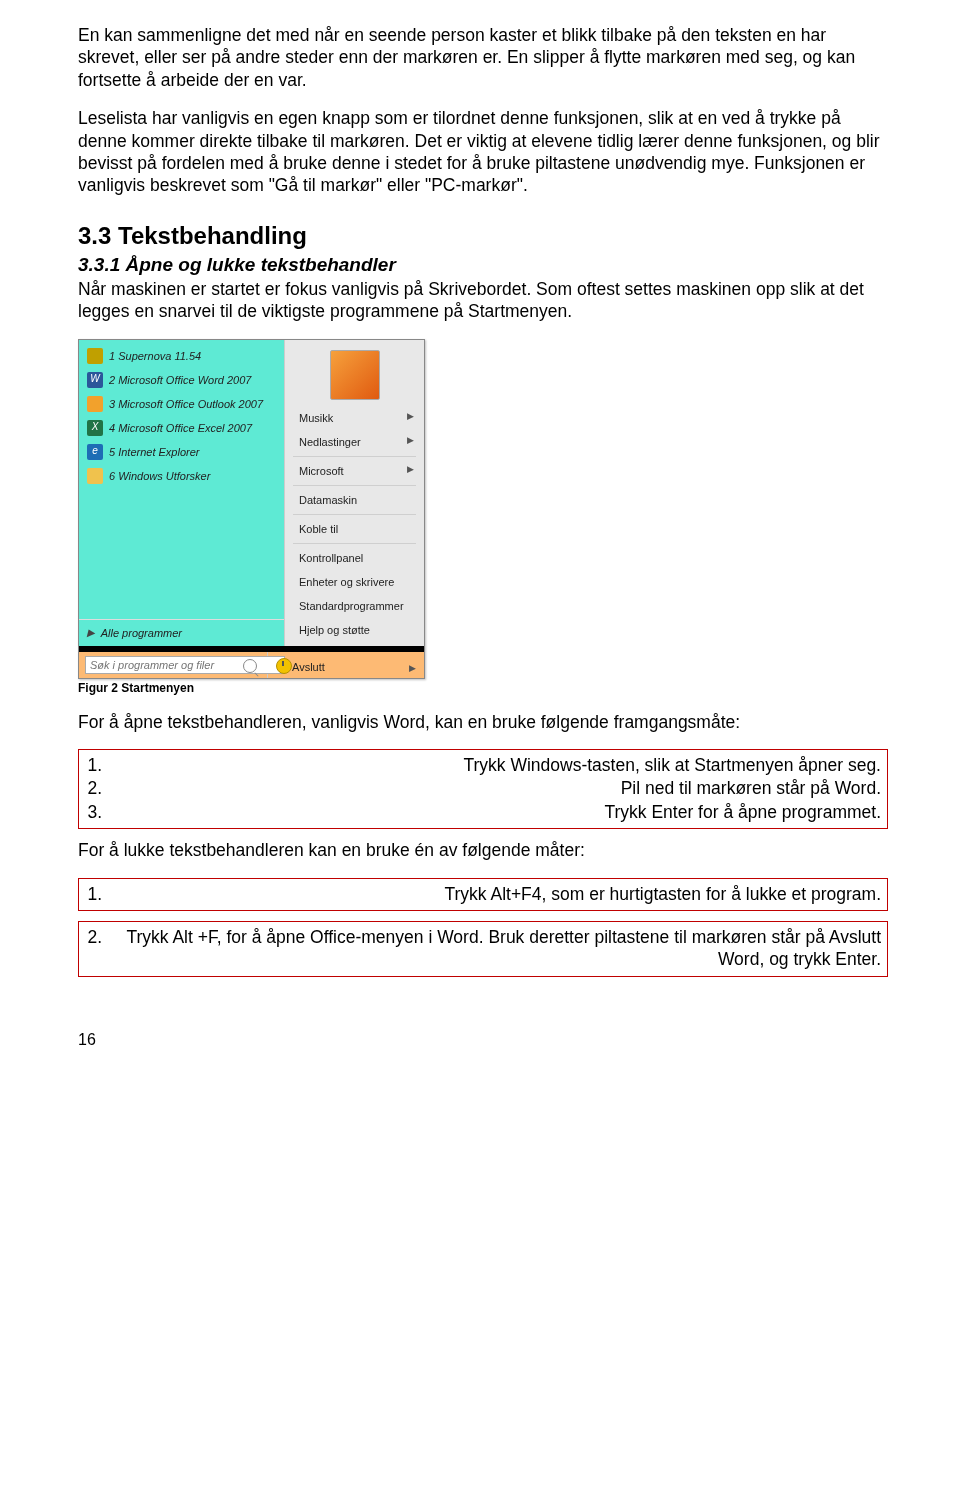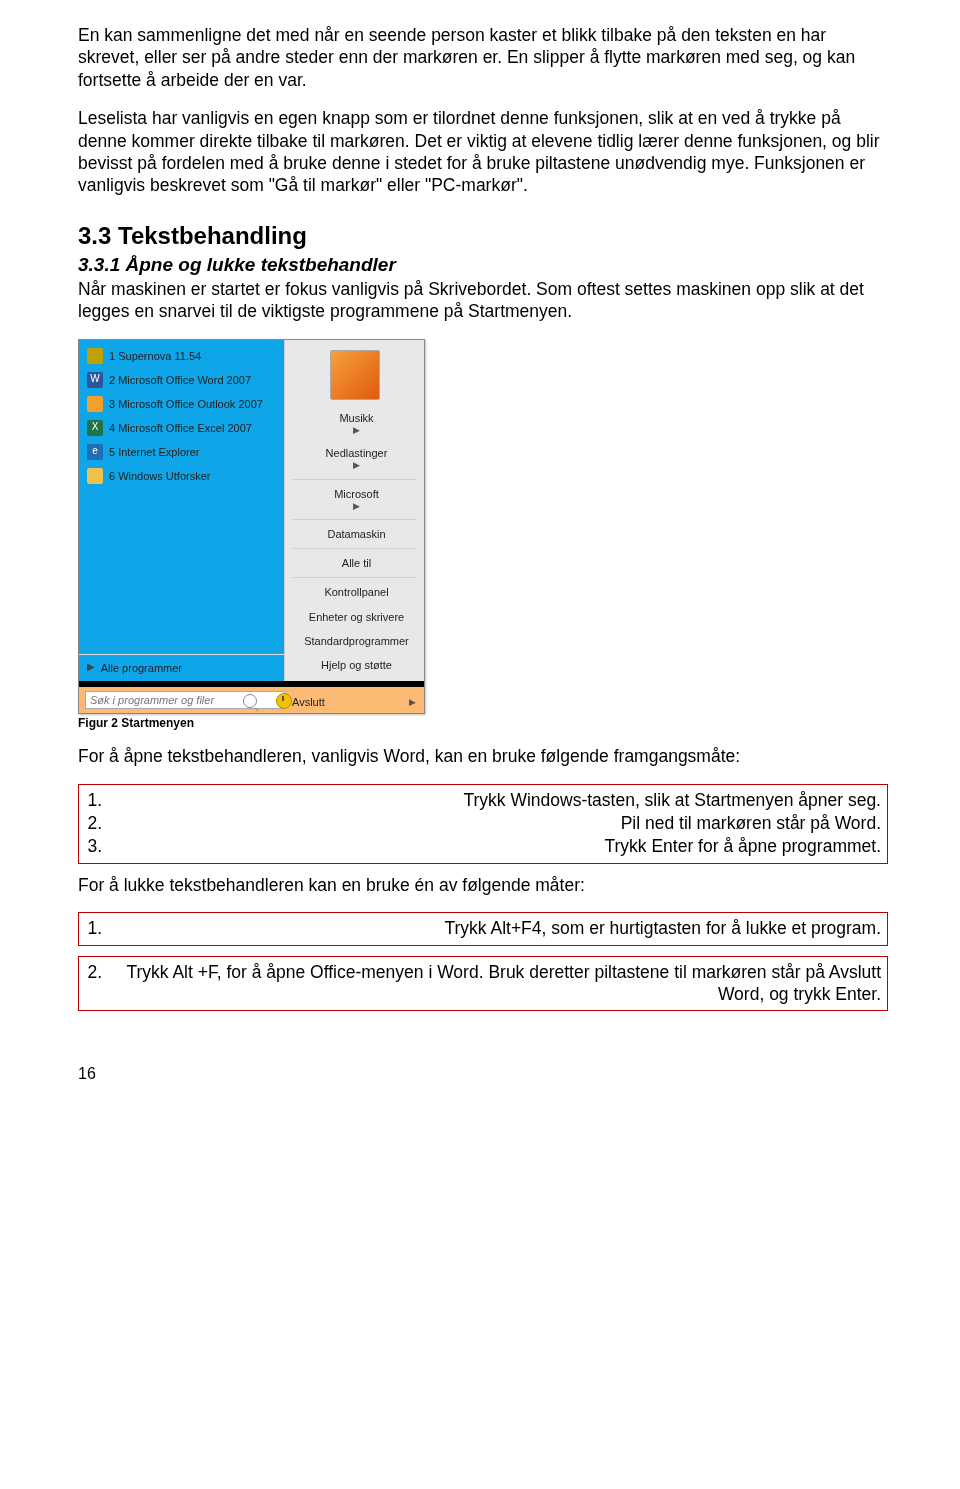--- a/index.html
+++ b/index.html
@@ -59,24 +59,25 @@
     font-family: "Segoe UI", Tahoma, sans-serif;
     font-size: 11px;
     color: #222;
     display: flex;
     flex-direction: column;
     margin-bottom: 2px;
   }
   .sm-top { display:flex; }
   .sm-left {
     width: 205px;
-    background: #0ea5e9;
+    background: #5eead4;
     display:flex;
     flex-direction: column;
     border-right: 1px solid #ccc;
+    font-style: italic;
   }
   .sm-left ul {
     list-style: none;
     margin: 0;
     padding: 4px 0 0 0;
     flex: 1;
   }
   .sm-left li {
     padding: 4px 6px 4px 8px;
     display: flex;
@@ -124,22 +125,20 @@
   }
   .sm-right ul {
     list-style: none;
     margin: 0;
     padding: 0 0 4px 0;
   }
   .sm-right li {
     padding: 5px 10px 5px 14px;
     display:flex;
     justify-content: space-between;
-    align-items: center;
-    flex-direction: column;
   }
   .sm-right li .subarrow { color:#555; font-size:9px; }
   .sm-right hr {
     border: none;
     border-top: 1px solid #cfcfcf;
     margin: 2px 8px;
   }
   .sm-bottom {
     display:flex;
     border-top: 6px solid #000000;
@@ -247,21 +246,21 @@
         <li>
             <span>Microsoft</span>
             <span class="subarrow">▶</span>
           </li>
         <hr>
         <li>
             <span>Datamaskin</span>
           </li>
         <hr>
         <li>
-            <span>Alle til</span>
+            <span>Koble til</span>
           </li>
         <hr>
         <li>
             <span>Kontrollpanel</span>
           </li>
         <li>
             <span>Enheter og skrivere</span>
           </li>
         <li>
             <span>Standardprogrammer</span>

